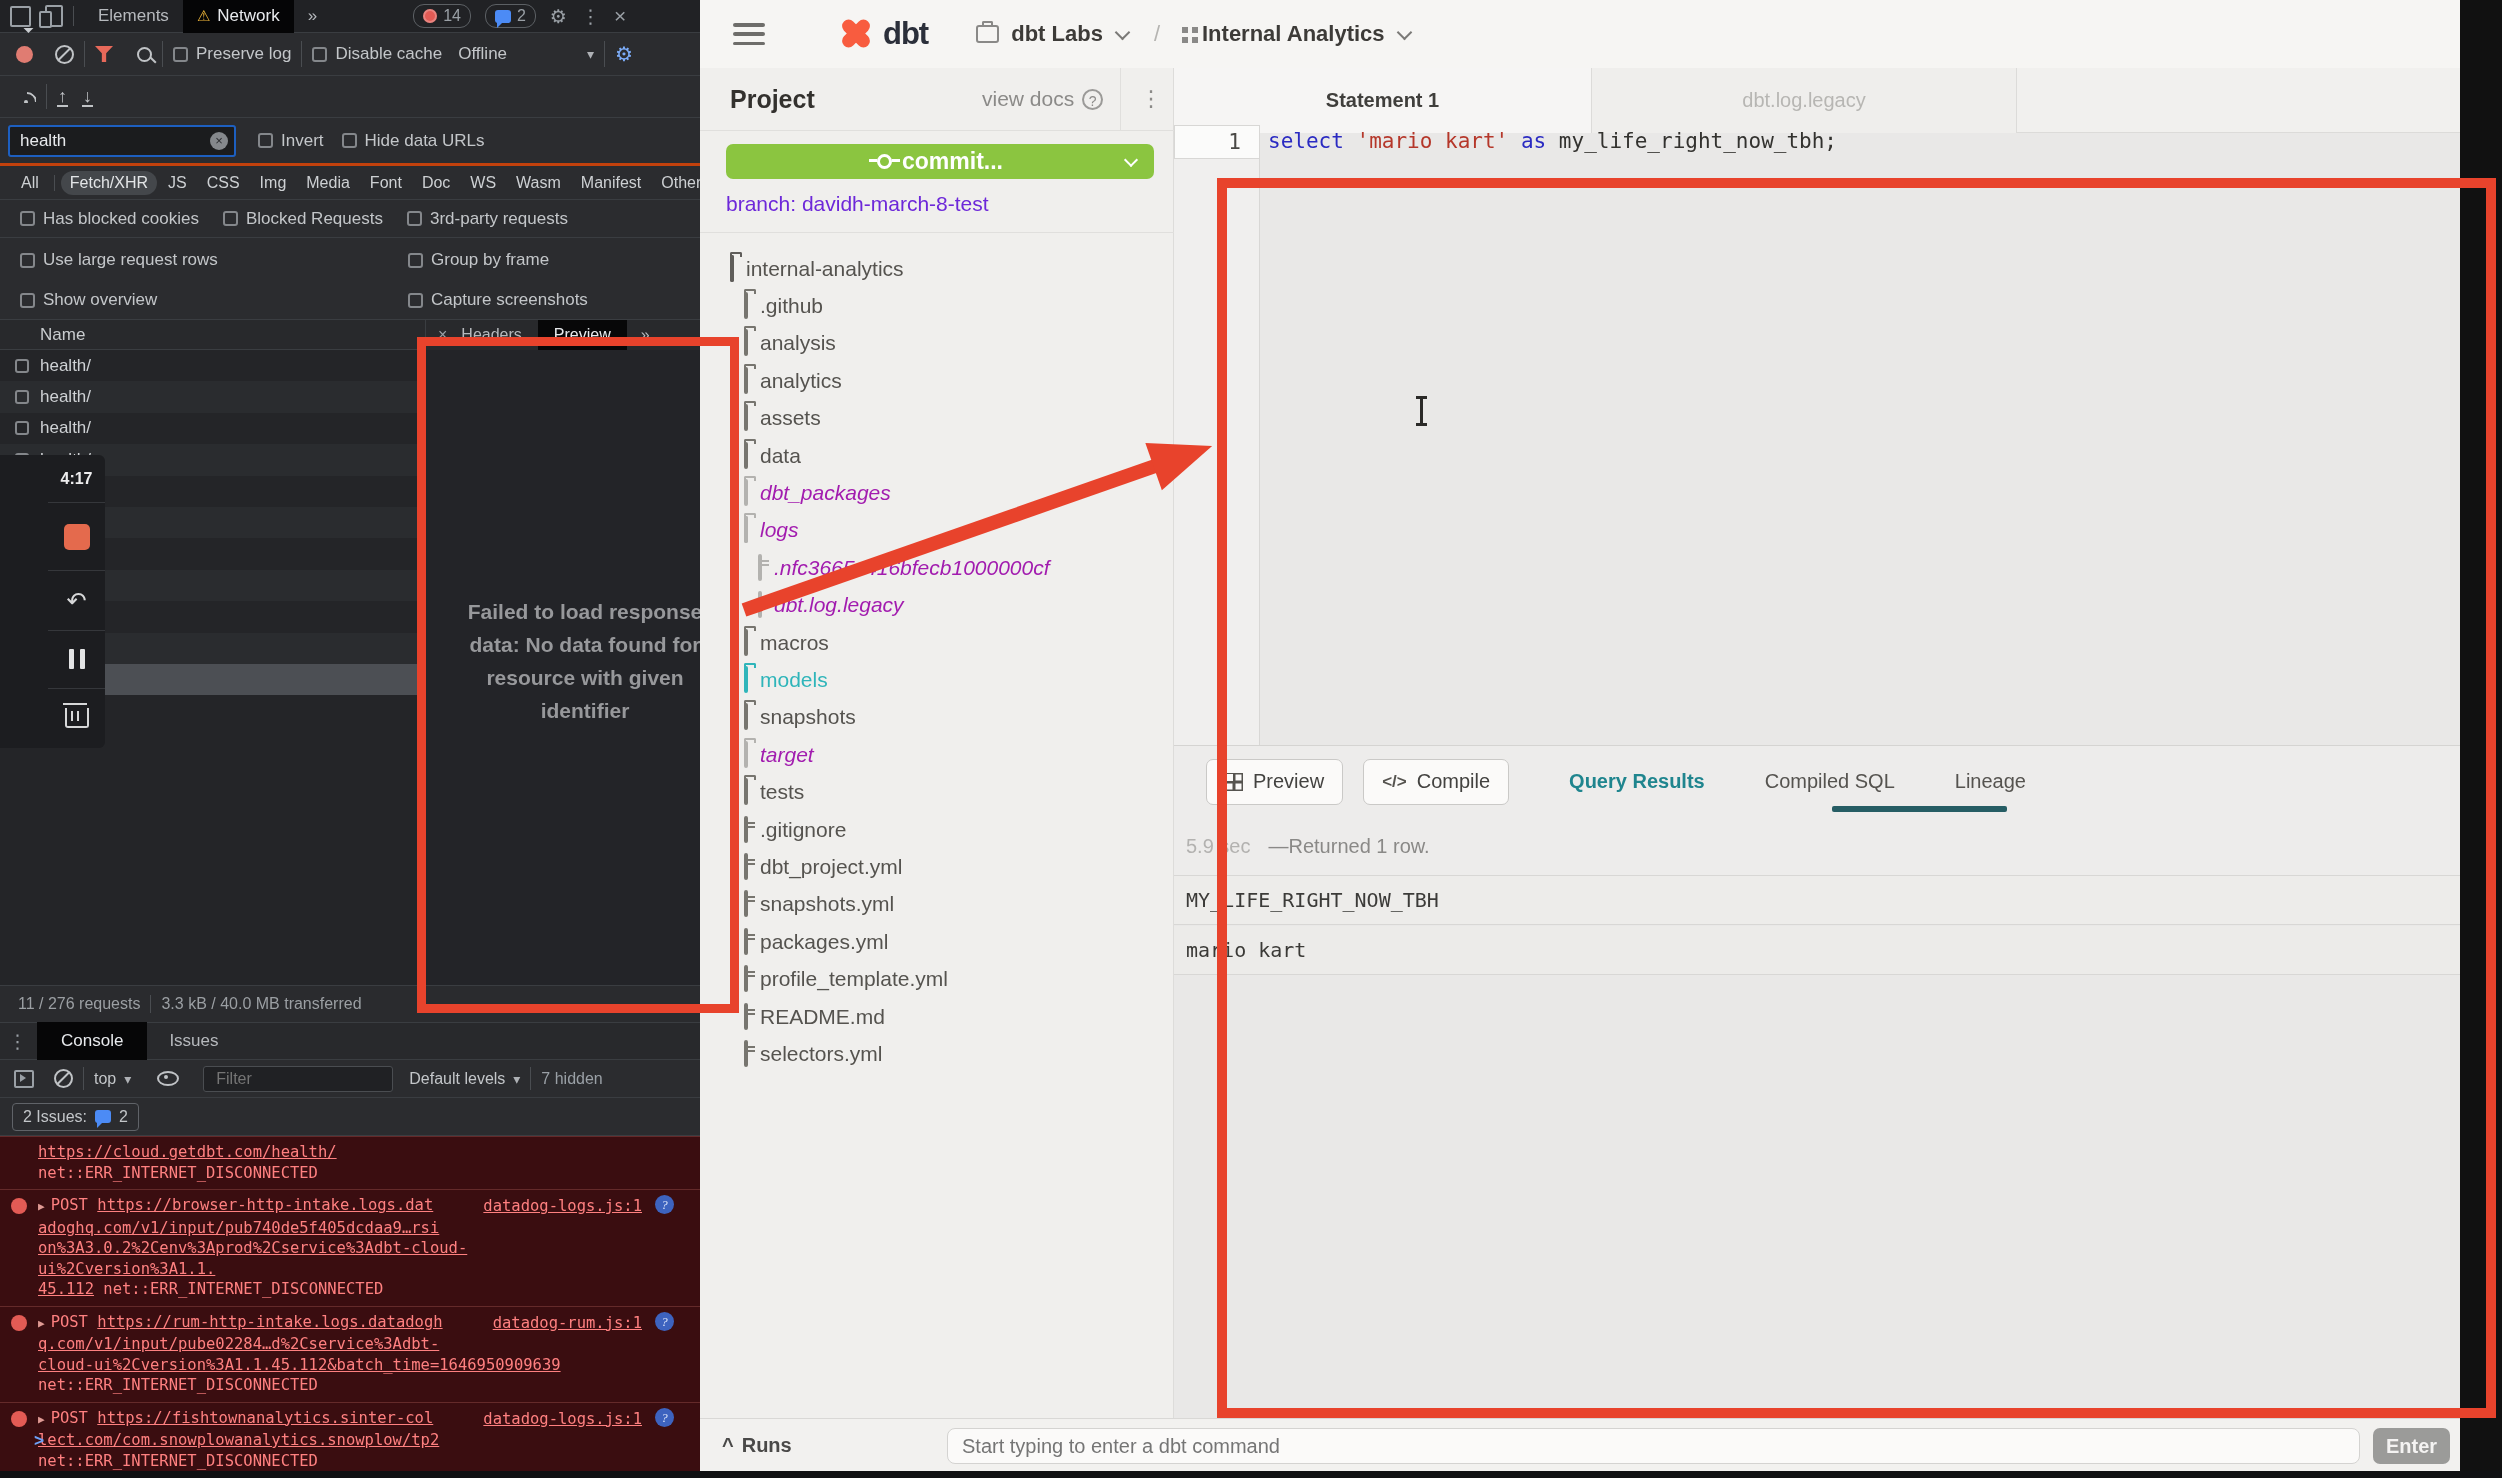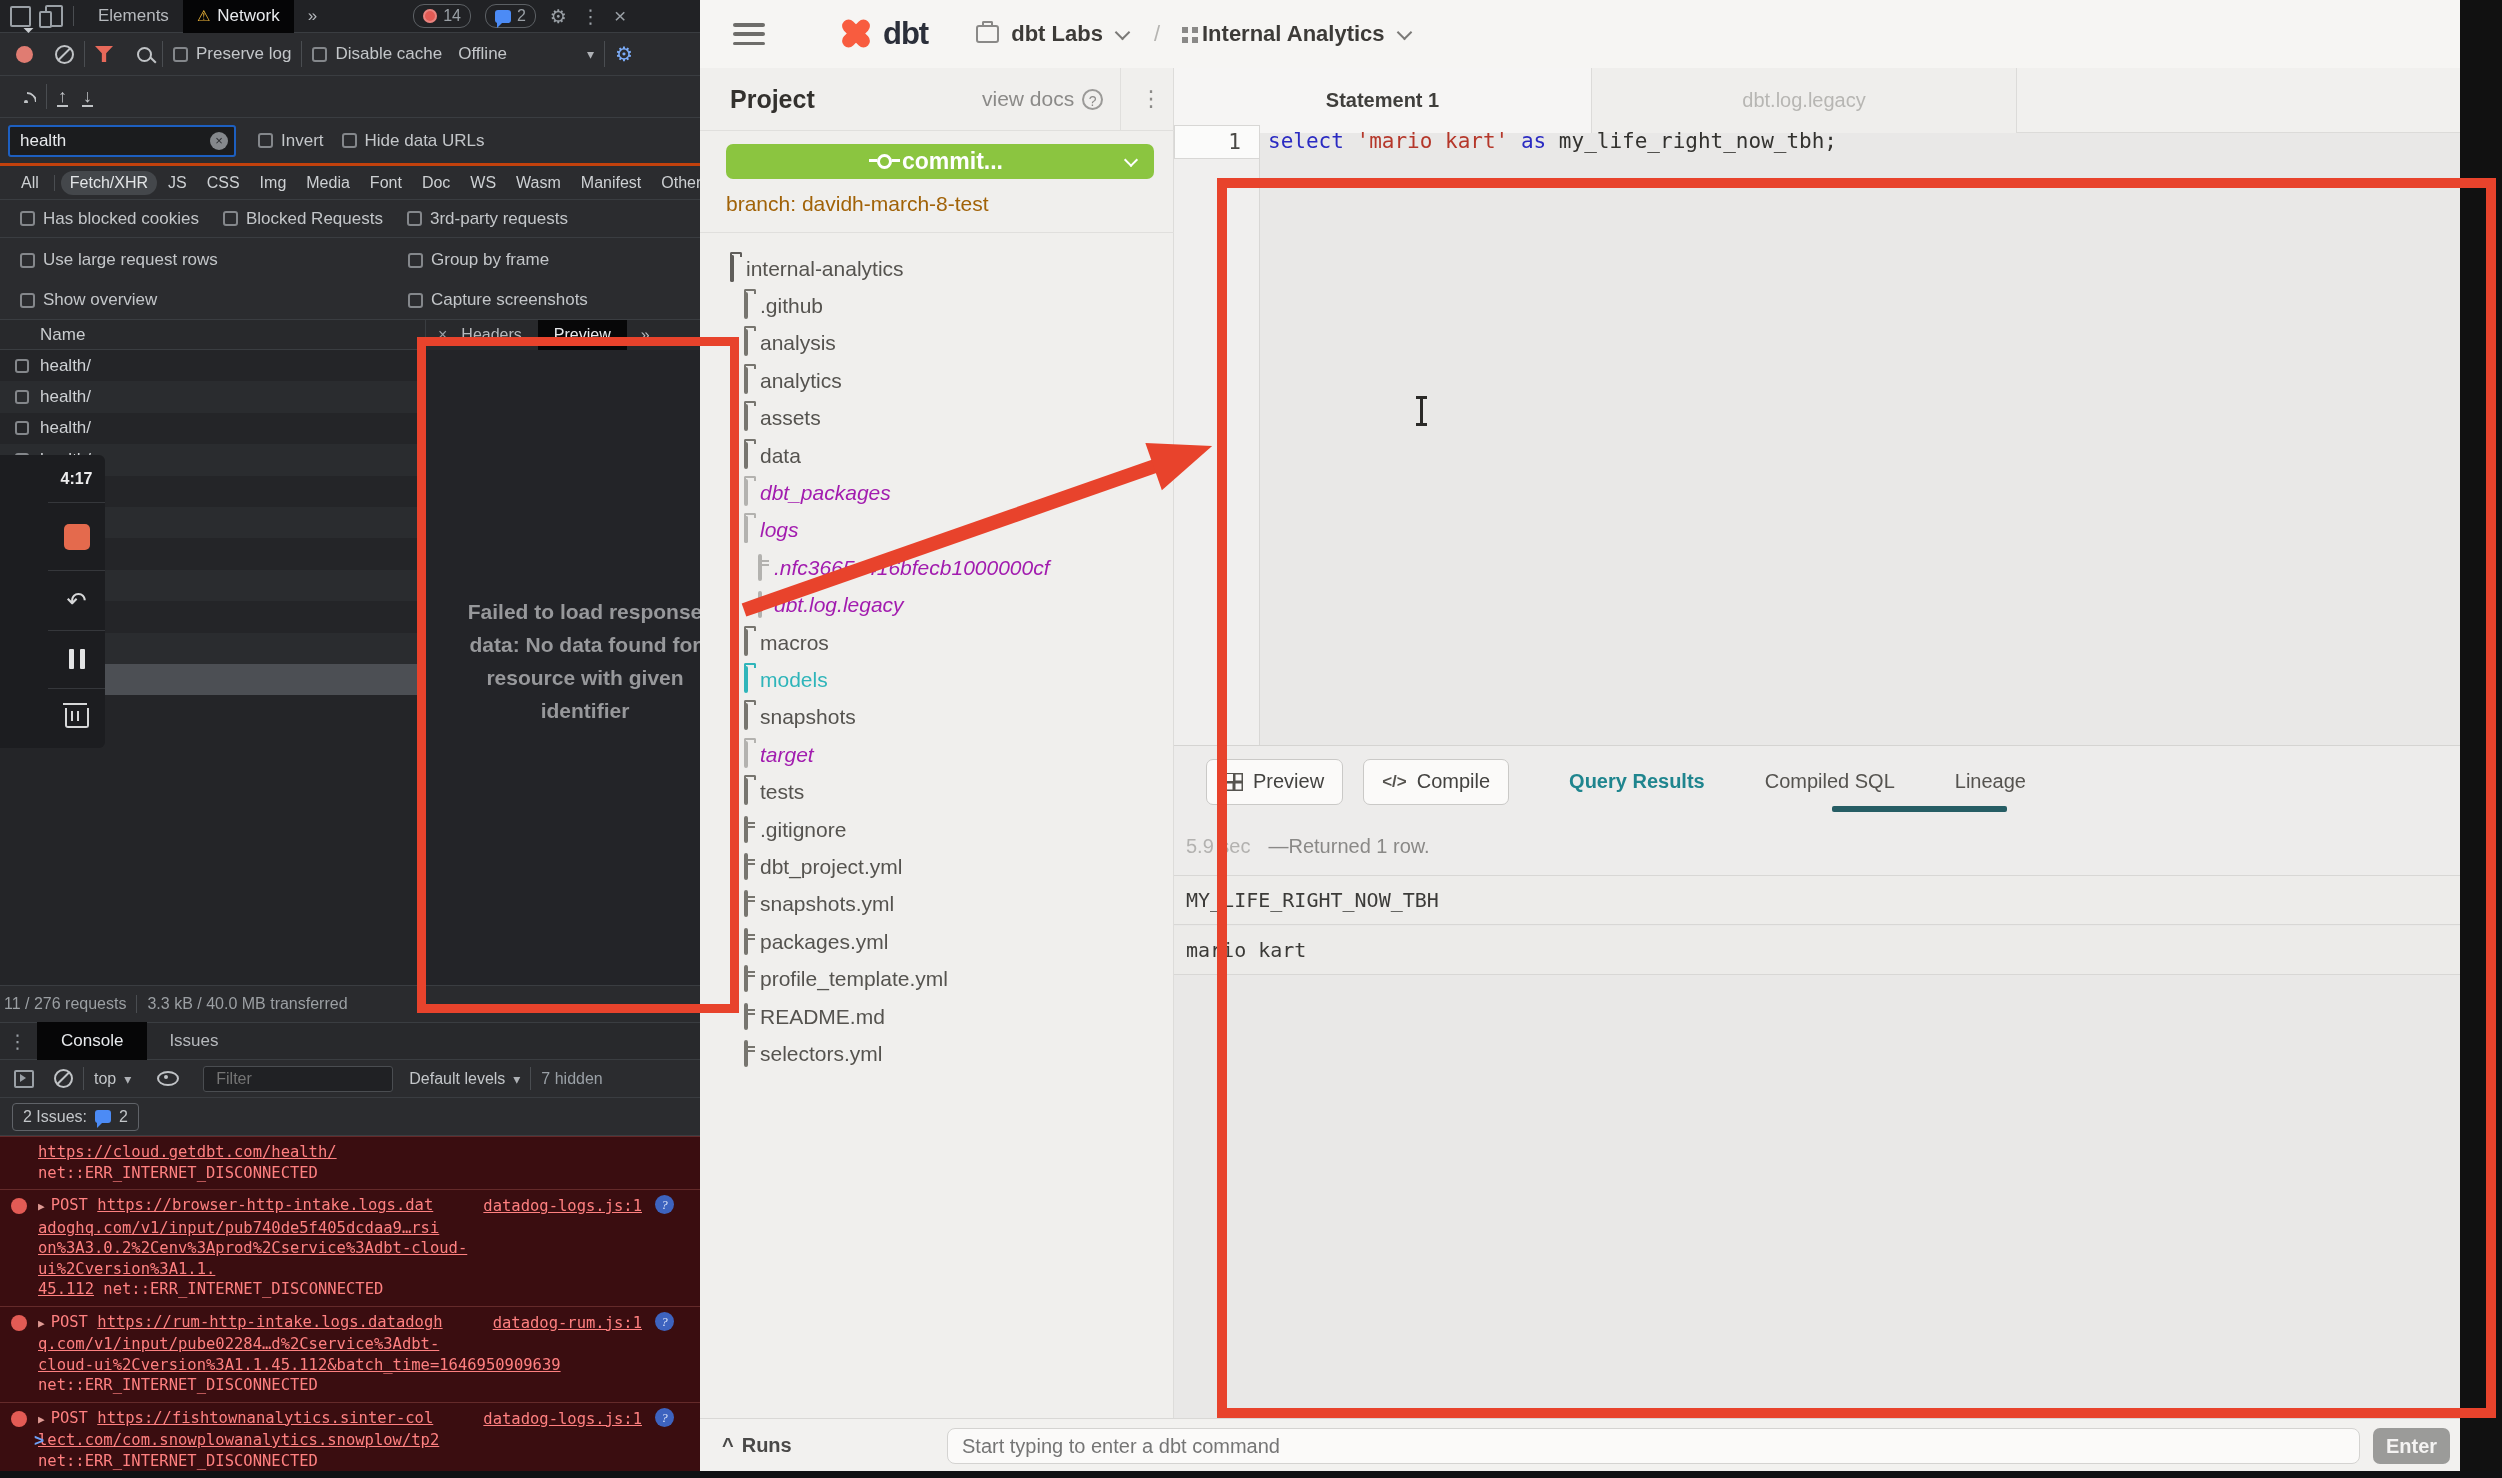--- a/index.html
+++ b/index.html
@@ -64,21 +64,21 @@
 
   .netrows{position:absolute;left:0;top:350px;width:425px;}
   .netrow{height:31.4px;display:flex;align-items:center;padding-left:15px;gap:11px;font-size:17px;color:#ced1d4;box-sizing:border-box;background:#242528;}
   .netrow:nth-child(even){background:#2a2c2f;}
   .netrow.sel{background:#4c4f54;color:#e06a5e;}
   .netrow .cb{width:14px;height:14px;flex:0 0 14px;}
 
   .detailpane{position:absolute;left:425px;top:350px;width:317px;height:635px;background:#232428;border-left:1px solid #3a3d41;box-sizing:border-box;}
   .failmsg{position:absolute;left:30px;top:245px;width:258px;text-align:center;font-size:21px;font-weight:bold;color:#97989b;line-height:33px;}
 
-  .dt-status{top:985px;height:37px;background:#2a2b2e;border-top:1px solid #3a3d41;font-size:16px;color:#9b9fa3;padding-left:4px;}
+  .dt-status{top:985px;height:37px;background:#2a2b2e;border-top:1px solid #3a3d41;font-size:16px;color:#9b9fa3;padding-left:18px;}
 
   
   .dt-ctabs{top:1022px;height:38px;background:#28292c;border-top:1px solid #3a3d41;border-bottom:1px solid #3a3d41;font-size:17px;color:#b6b9bd;padding-left:8px;}
   .ctab-active{background:#060607;color:#e8eaed;height:38px;display:flex;align-items:center;padding:0 24px;}
   .dt-ctoolbar{top:1060px;height:38px;background:#2b2c2f;border-bottom:1px solid #3a3d41;font-size:16px;padding-left:14px;color:#c3c6c9;}
   .sidebtn{width:16px;height:14px;border:2px solid #9aa0a6;border-radius:2px;position:relative;}
   .sidebtn::after{content:"";position:absolute;left:4px;top:2px;border:4px solid transparent;border-left:6px solid #9aa0a6;}
   .eye{width:18px;height:11px;border:2px solid #c0c3c6;border-radius:50%;position:relative;}
   .eye::after{content:"";position:absolute;left:5px;top:2px;width:4px;height:4px;background:#c0c3c6;border-radius:50%;}
   .cfilter{width:190px;height:26px;background:#202124;border:1px solid #4a4d51;border-radius:3px;color:#9aa0a6;font-size:16px;font-family:inherit;padding:0 12px;box-sizing:border-box;outline:none;}
@@ -135,21 +135,21 @@
   .viewdocs{position:absolute;left:282px;font-size:21px;color:#8b8a88;display:flex;align-items:center;gap:8px;}
   .helpc{width:21px;height:21px;border:2px solid #9b9a98;border-radius:50%;font-size:14px;line-height:21px;text-align:center;box-sizing:border-box;}
   .projdiv{position:absolute;left:420px;top:0;width:1px;height:62px;background:#e0dfdd;}
   .pkebab{position:absolute;left:440px;font-size:22px;color:#8b8a88;}
   .commitbtn{position:absolute;left:26px;top:76px;width:428px;height:35px;background:#8bc540;border-radius:7px;display:flex;align-items:center;justify-content:center;color:#fff;font-size:23px;font-weight:bold;}
   .commitic{width:9px;height:9px;border:3px solid #fff;border-radius:50%;position:relative;margin-right:10px;}
   .commitic::before,.commitic::after{content:"";position:absolute;top:1.5px;width:8px;height:3px;background:#fff;}
   .commitic::before{left:-11px;}
   .commitic::after{right:-11px;}
   .commitchev{position:absolute;right:18px;width:8px;height:8px;border-right:2.5px solid #fff;border-bottom:2.5px solid #fff;transform:rotate(45deg);margin-top:-4px;}
-  .branch{position:absolute;left:26px;top:124px;font-size:21px;color:#a16207;}
+  .branch{position:absolute;left:26px;top:124px;font-size:21px;color:#6d28d9;}
   .sidediv{position:absolute;left:0;top:164px;width:474px;height:1px;background:#e0dfdd;}
 
   .tree{position:absolute;left:0;top:182px;width:474px;}
   .trow{height:37.4px;display:flex;align-items:center;gap:12px;font-size:21px;color:#55534f;box-sizing:border-box;padding-left:30px;}
   .trow.d1{padding-left:44px;}
   .trow.d2{padding-left:58px;}
   .trow.muted{color:#a21caf;font-style:italic;}
   .trow.accent{color:#2fb5ba;}
   .ic{flex:0 0 auto;color:#77756f;}
   .muted .ic{color:#b3b2af;}

